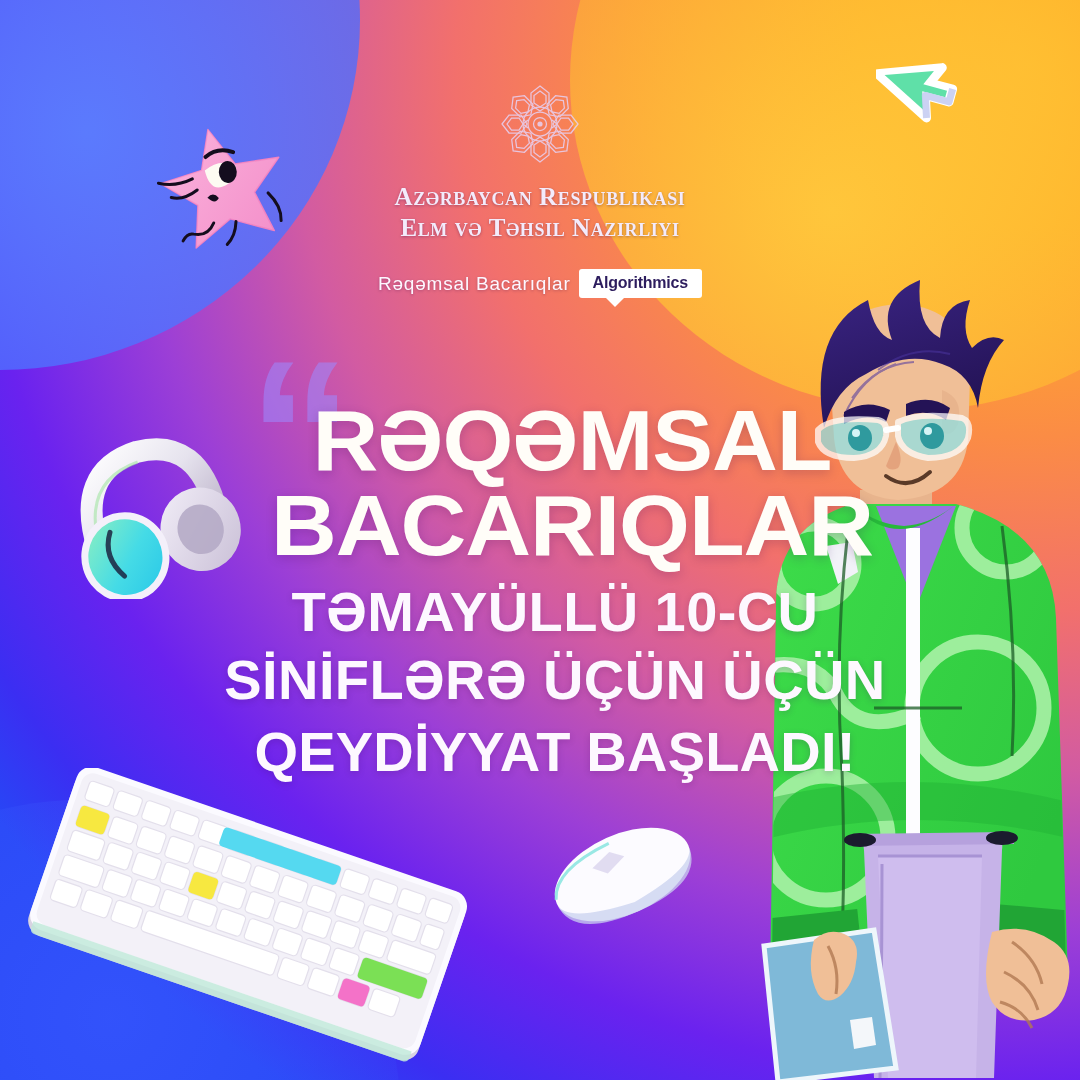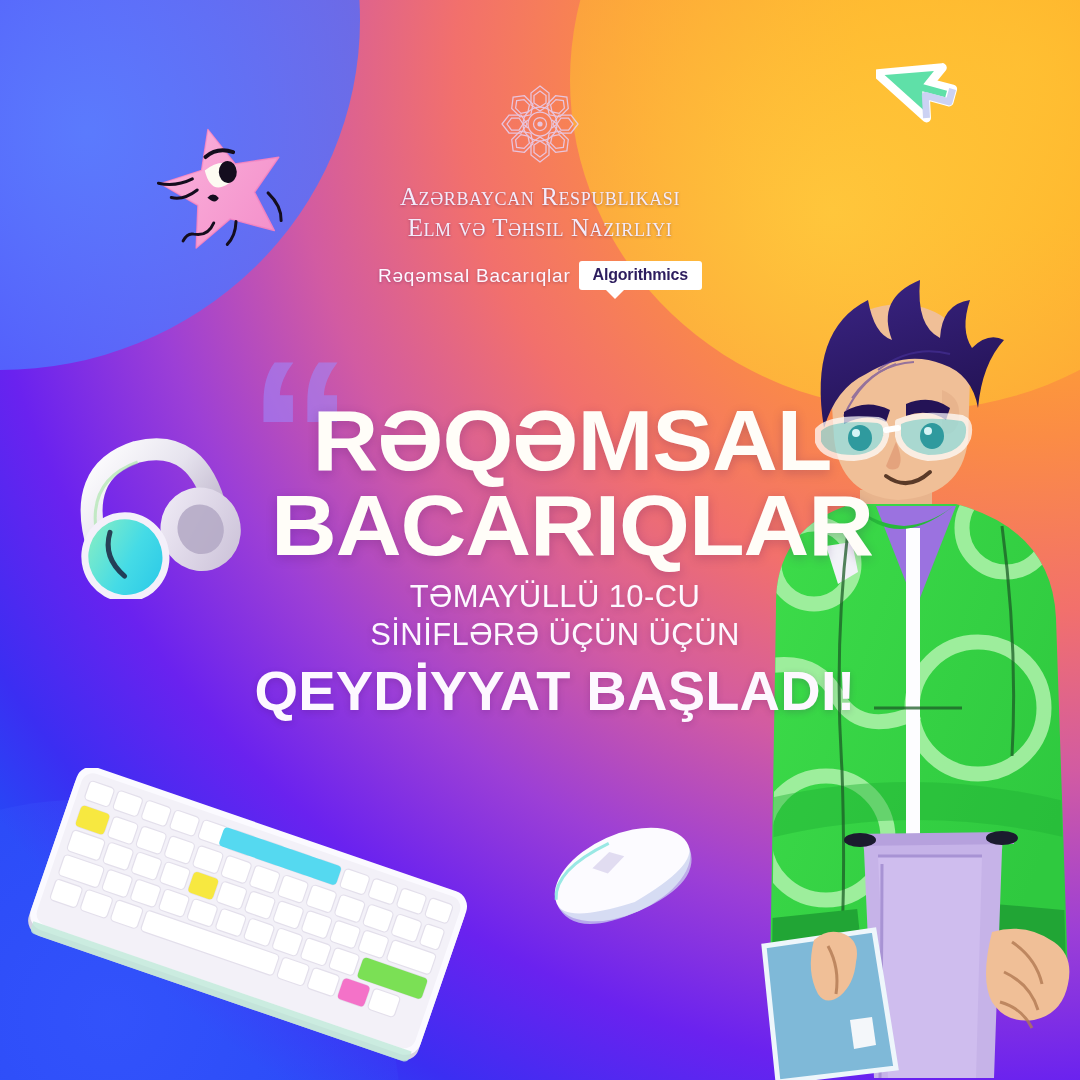--- a/index.html
+++ b/index.html
@@ -47,30 +47,30 @@
     top: 78px; left: 0; right: 0;
     text-align: center;
     z-index: 6;
   }
   .emblem { display: block; margin: 0 auto; }
   .ministry {
     margin-top: 12px;
     color: #f3ebfb;
     font-family: "Liberation Serif", serif;
     font-size: 25px;
-    font-weight: 400;
+    font-weight: 700;
     letter-spacing: 0.6px;
     line-height: 1.22;
     font-variant: small-caps;
     text-shadow: 0 1px 3px rgba(40,0,70,0.35);
   }
   .ministry div { white-space: nowrap; }
 
   .brandrow {
-    margin-top: 18px;
+    margin-top: 26px;
     display: flex;
     align-items: center;
     justify-content: center;
     gap: 8px;
   }
   .brand-left {
     color: #fdf7ff;
     font-size: 19px;
     letter-spacing: 0.8px;
     font-weight: 400;
@@ -126,22 +126,22 @@
   }
   .sub {
     position: absolute;
     left: 0; right: 0; top: 578px;
     text-align: center;
     z-index: 7;
     padding-left: 30px;
   }
   .sub .sline {
     color: #fdf8ff;
-    font-size: 31px;
-    font-weight: 400;
+    font-size: 56px;
+    font-weight: 700;
     line-height: 1.22;
     letter-spacing: 0.4px;
     text-shadow: 0 2px 7px rgba(60,10,90,0.2);
   }
   .sub .sline.bold {
     font-weight: 700;
     font-size: 56px;
     letter-spacing: 0.2px;
     margin-top: 3px;
   }

